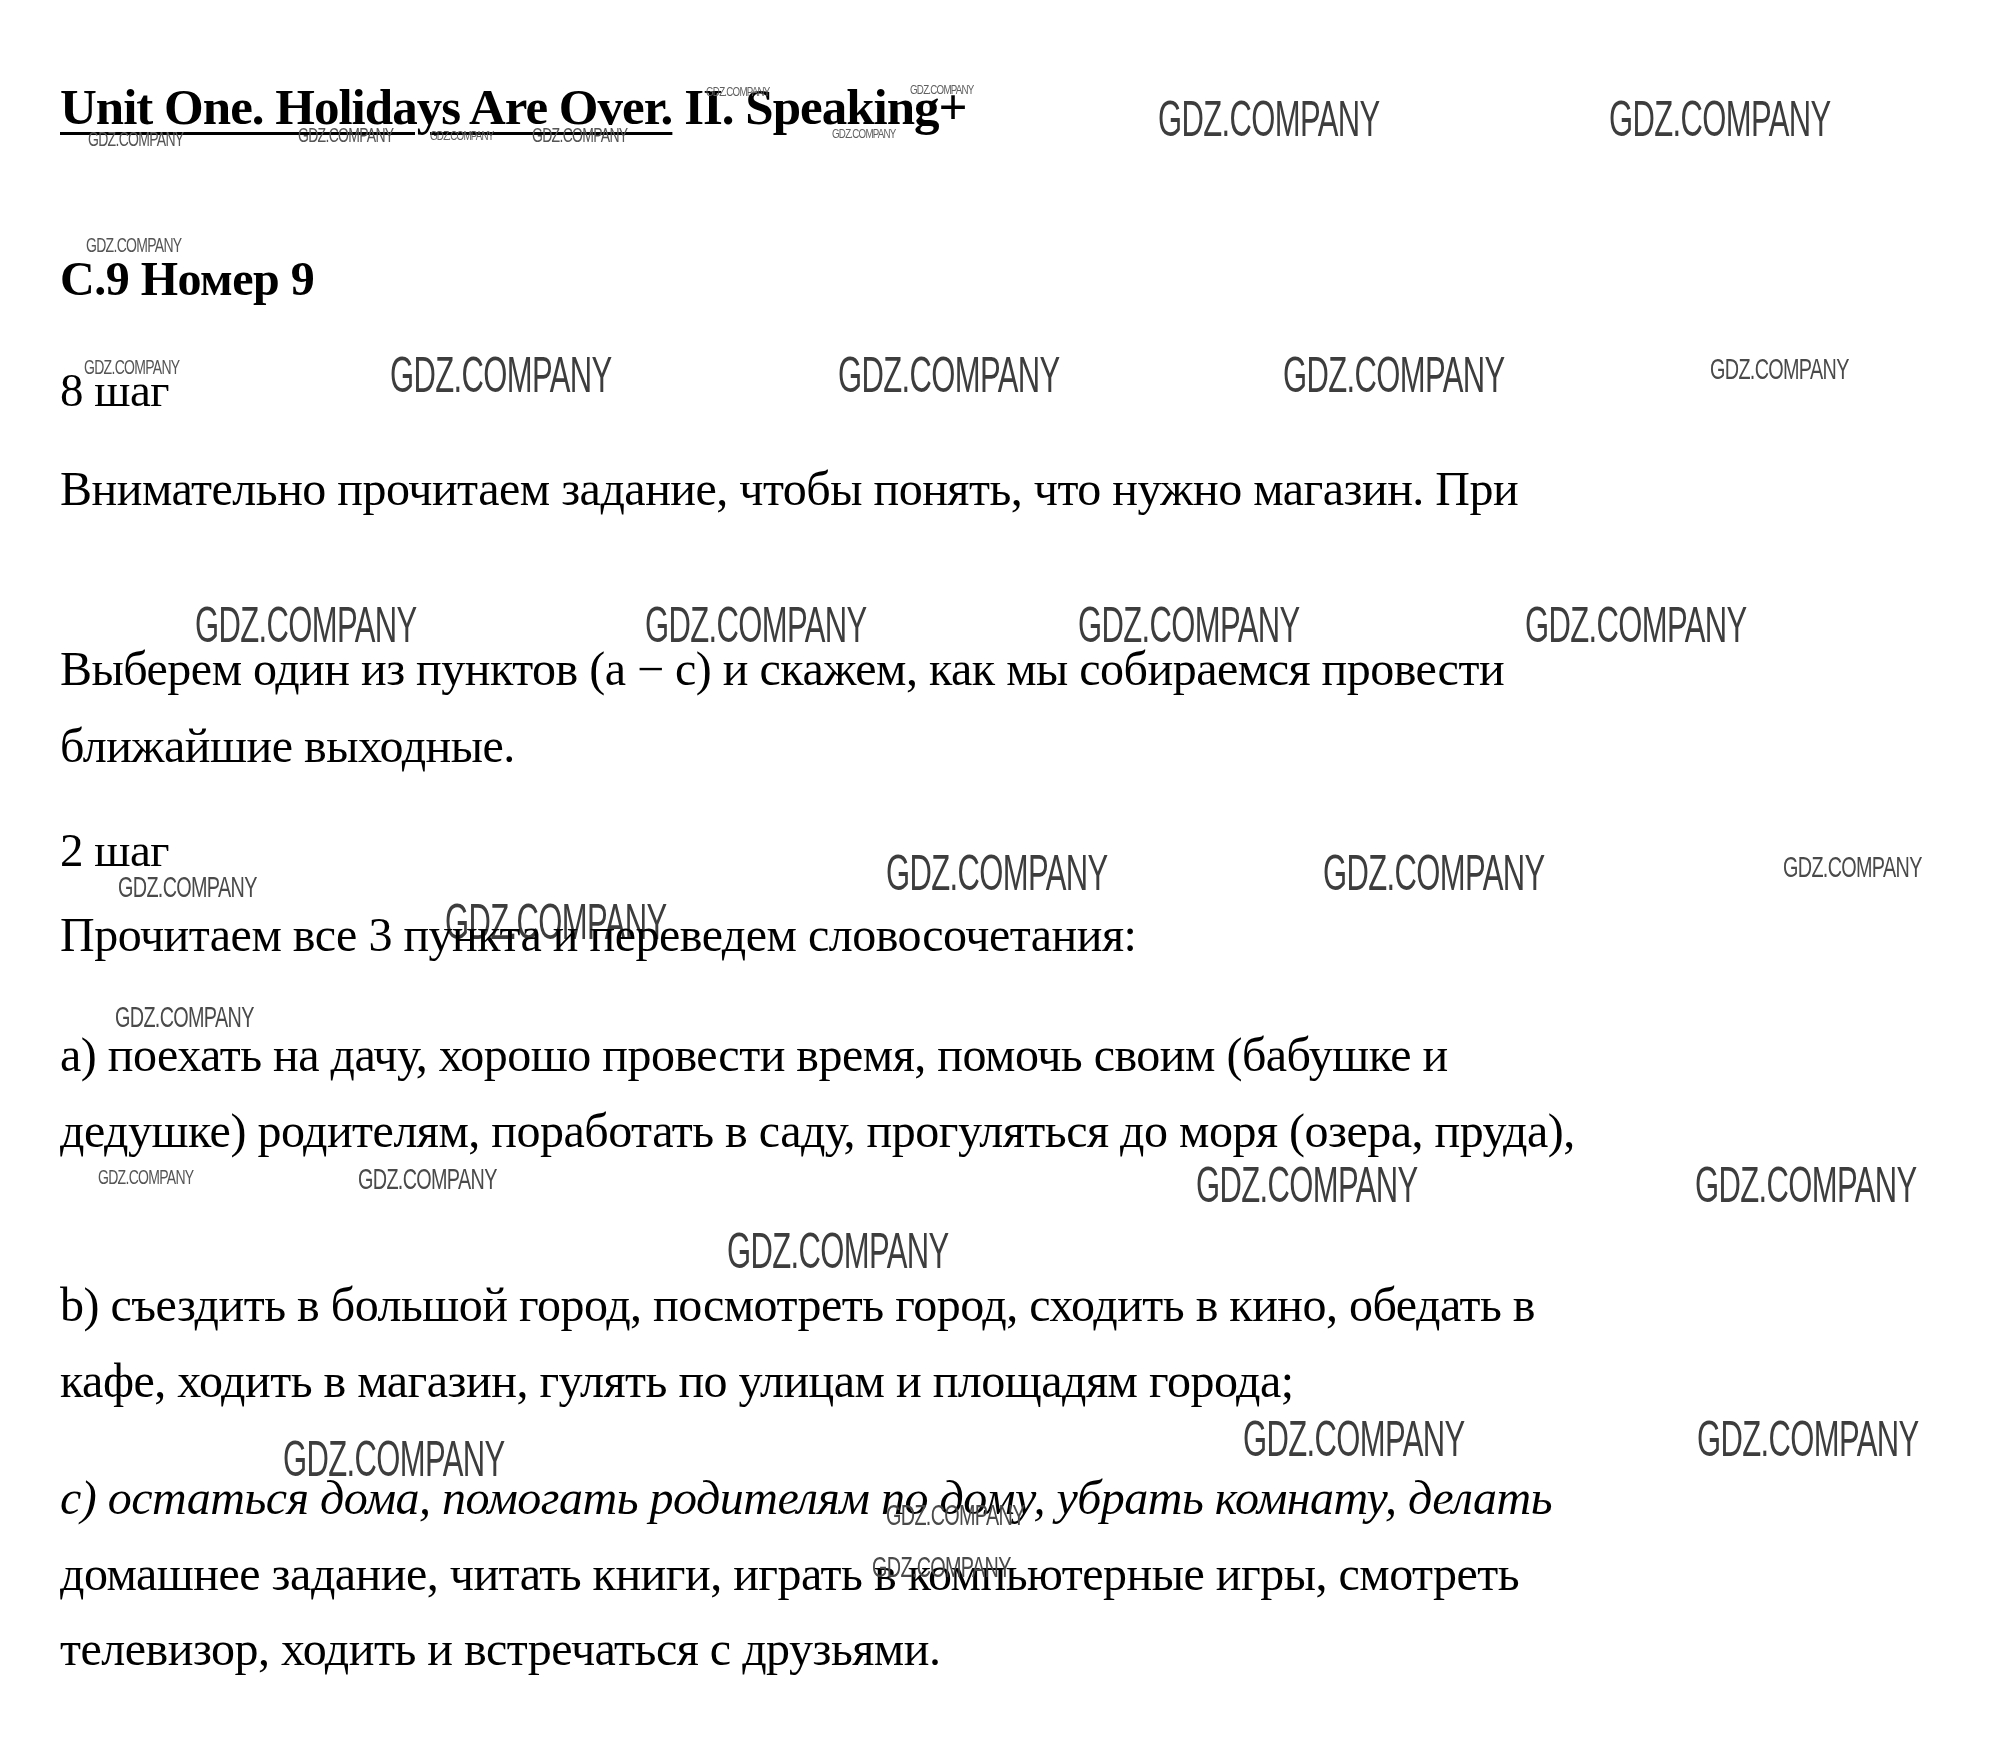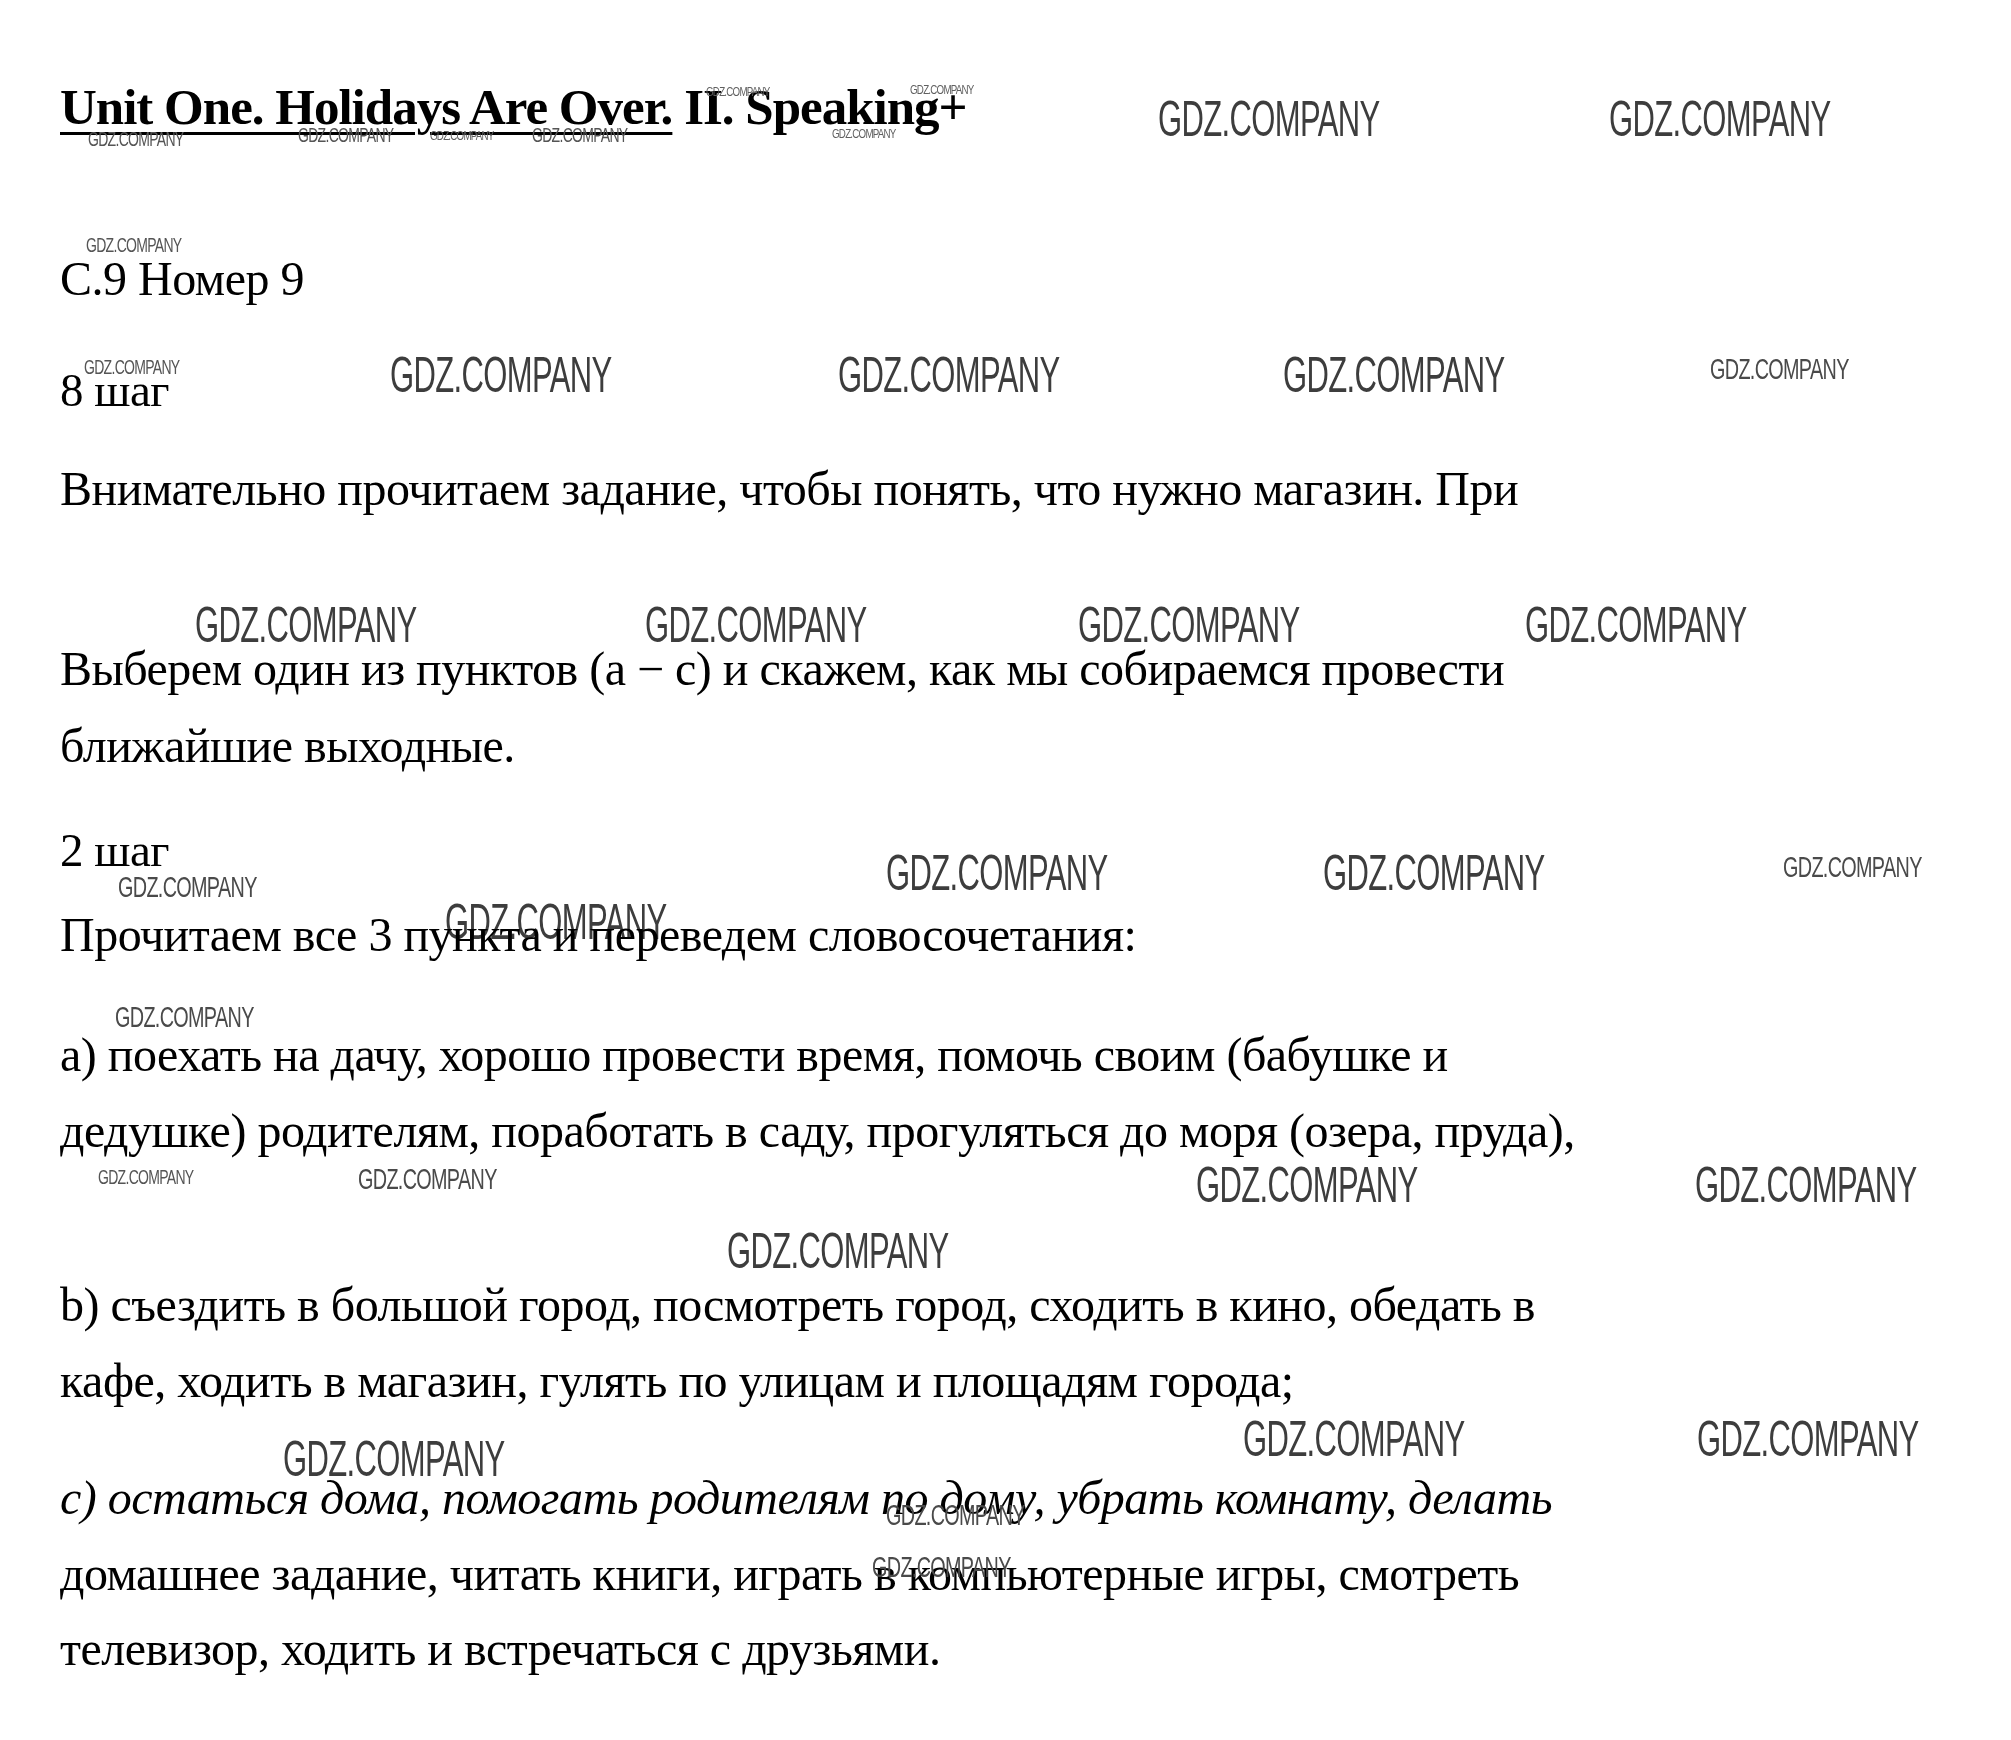--- a/index.html
+++ b/index.html
@@ -59,21 +59,21 @@
 
   <span class="wm wm-sm" style="left:88px;  top:128px;">GDZ.COMPANY</span>
   <span class="wm wm-sm" style="left:298px; top:124px;">GDZ.COMPANY</span>
   <span class="wm wm-xs" style="left:430px; top:128px;">GDZ.COMPANY</span>
   <span class="wm wm-sm" style="left:532px; top:124px;">GDZ.COMPANY</span>
   <span class="wm wm-xs" style="left:706px; top:84px;">GDZ.COMPANY</span>
   <span class="wm wm-xs" style="left:832px; top:126px;">GDZ.COMPANY</span>
   <span class="wm wm-xs" style="left:910px; top:82px;">GDZ.COMPANY</span>
 
   <span class="wm wm-sm" style="left:86px; top:234px;">GDZ.COMPANY</span>
-  <div class="line" style="left:60px; top:251px;">С.9 Номер 9</div>
+  <div class="line" style="left:60px; top:251px;font-weight:bold;">С.9 Номер 9</div>
 
   <span class="wm wm-sm" style="left:84px;   top:356px;">GDZ.COMPANY</span>
   <div class="line h" style="left:60px; top:363px;">8 шаг</div>
   <span class="wm wm-lg" style="left:390px;  top:346px;">GDZ.COMPANY</span>
   <span class="wm wm-lg" style="left:838px;  top:346px;">GDZ.COMPANY</span>
   <span class="wm wm-lg" style="left:1283px; top:346px;">GDZ.COMPANY</span>
   <span class="wm wm-md" style="left:1710px; top:352px;">GDZ.COMPANY</span>
 
   <div class="line" style="left:60px; top:461px;">Внимательно прочитаем задание, чтобы понять, что нужно магазин. При</div>
 

